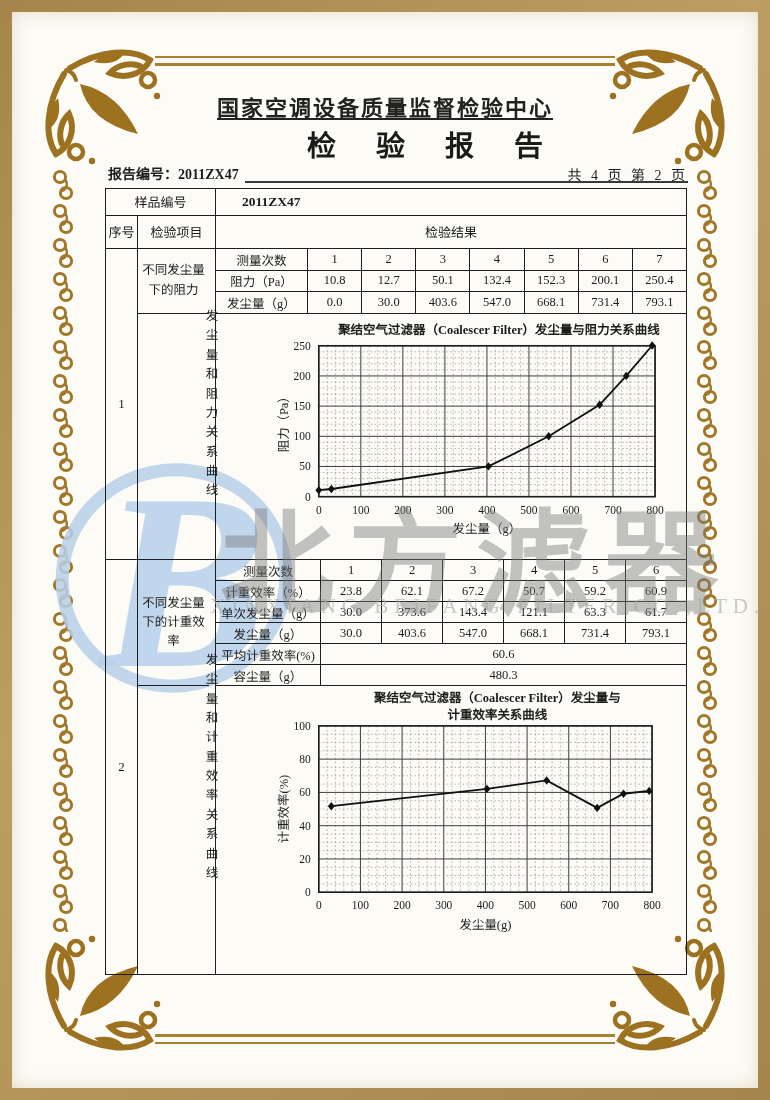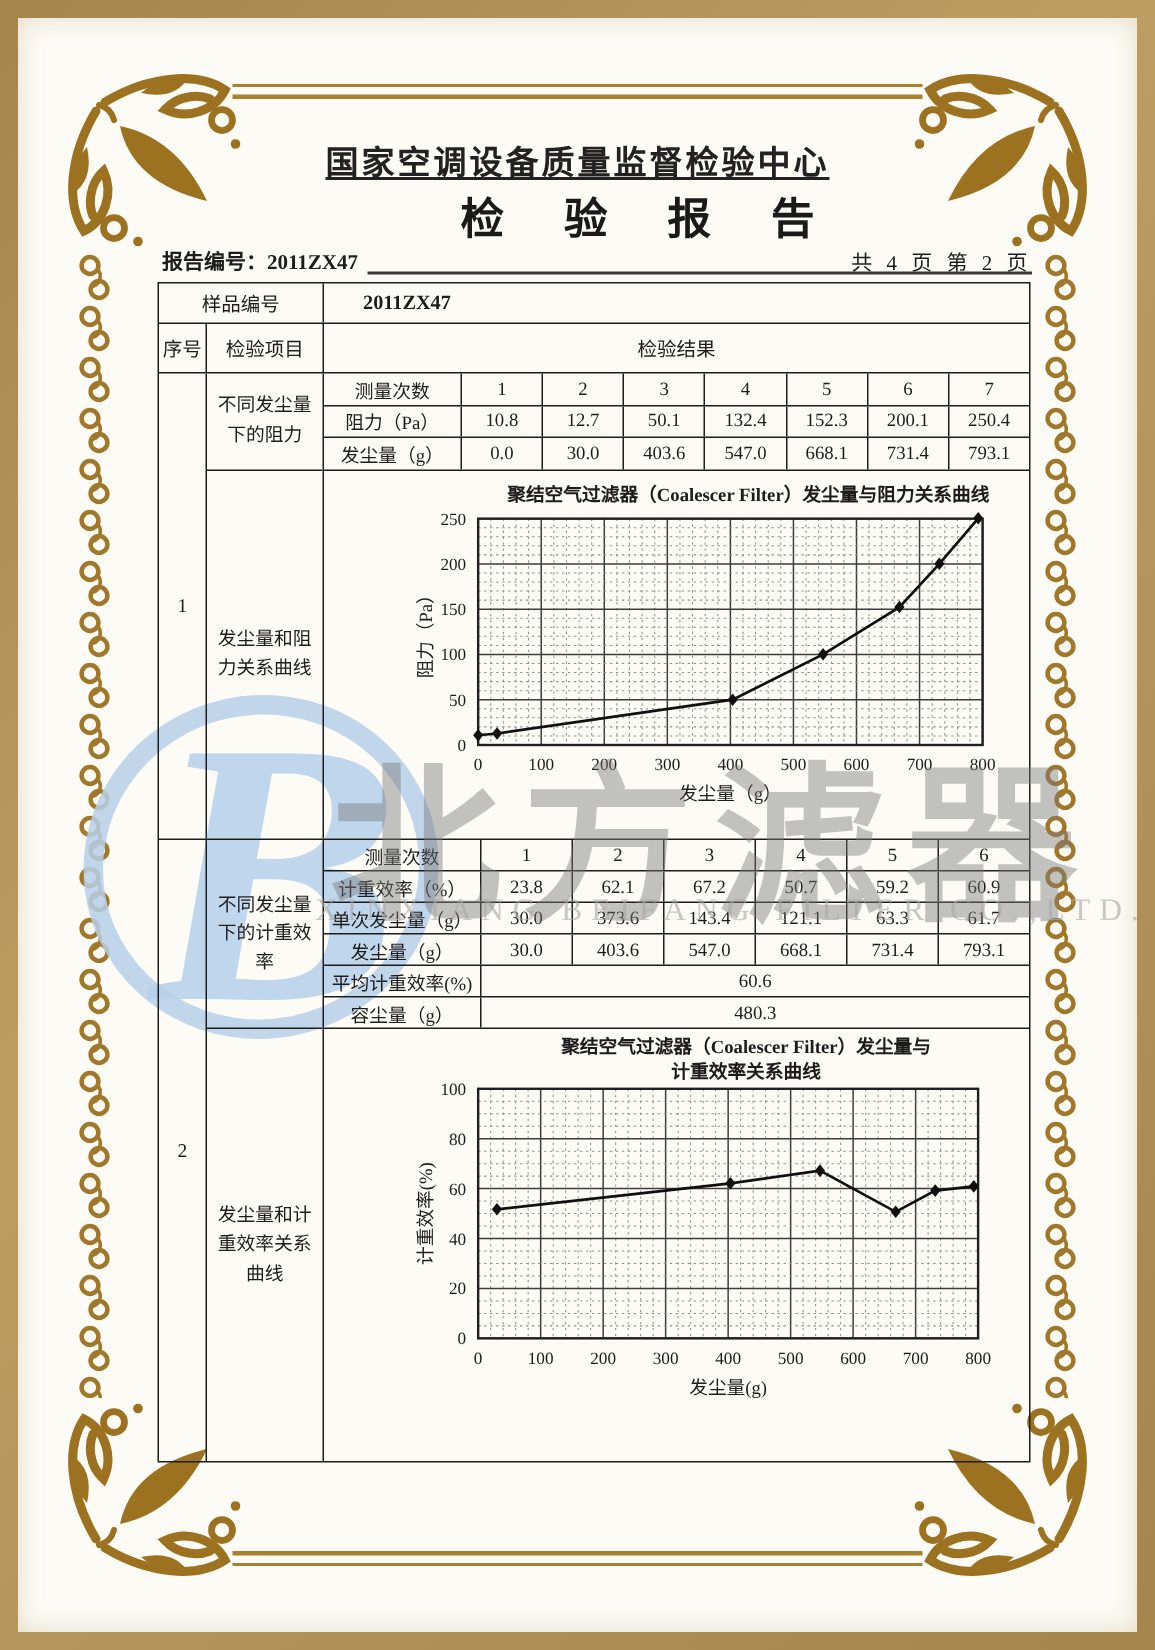--- a/index.html
+++ b/index.html
@@ -31,21 +31,21 @@
   .row-a{height:27px;}
   .row-b{height:33px;}
   .w-seq{width:32px;flex:none;}
   .w-item{width:78px;flex:none;}
   .w-sample{width:110px;flex:none;}
   .grow{flex:1;min-width:0;}
   .sample-val{flex:1;display:flex;align-items:center;padding-left:26px;font-weight:700;font-size:13.5px;}
   .section{display:flex;border-bottom:1.5px solid #1d1d1d;}
   .sec1{height:312px;}
   .sec2{height:415px;border-bottom:none;}
-  .proj-col{display:flex;flex-direction:column;}
+  .proj-col{display:flex;flex-direction:row;}
   .proj-cell{display:flex;align-items:center;justify-content:center;text-align:center;padding:2px 3px;font-size:12.5px;line-height:1.55;}
   .results{display:flex;flex-direction:column;flex:1;min-width:0;}
   .trows{display:flex;flex-direction:column;}
   .trow{display:flex;flex:1;border-bottom:1px solid #1d1d1d;}
   .tlabel{display:flex;align-items:center;justify-content:center;border-right:1px solid #1d1d1d;font-size:12.5px;white-space:nowrap;flex:none;}
   .tcell{flex:1;display:flex;align-items:center;justify-content:center;border-right:1px solid #1d1d1d;font-size:12.5px;}
   .tcell:last-child{border-right:none;}
   .chart-host{position:relative;flex:1;min-height:0;}
   .chart-host svg{position:absolute;inset:0;width:100%;height:100%;font-family:"Liberation Serif","DejaVu Serif",serif;}
   

